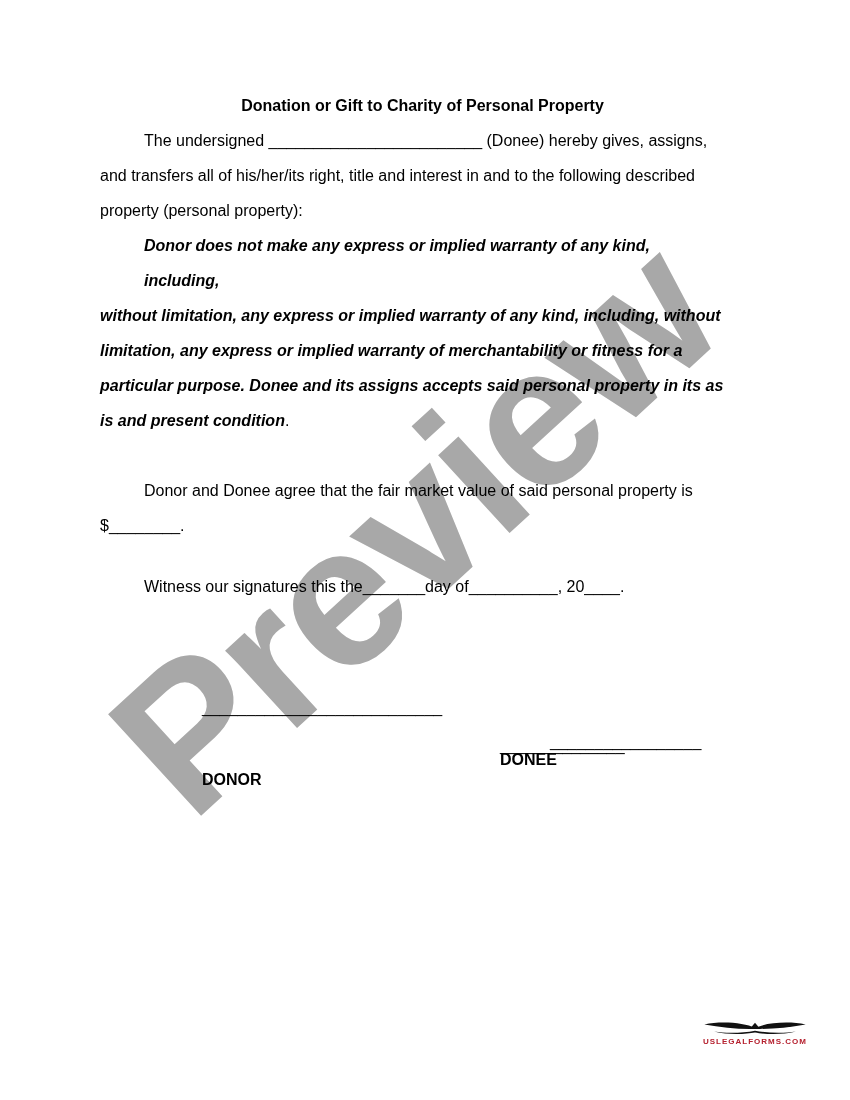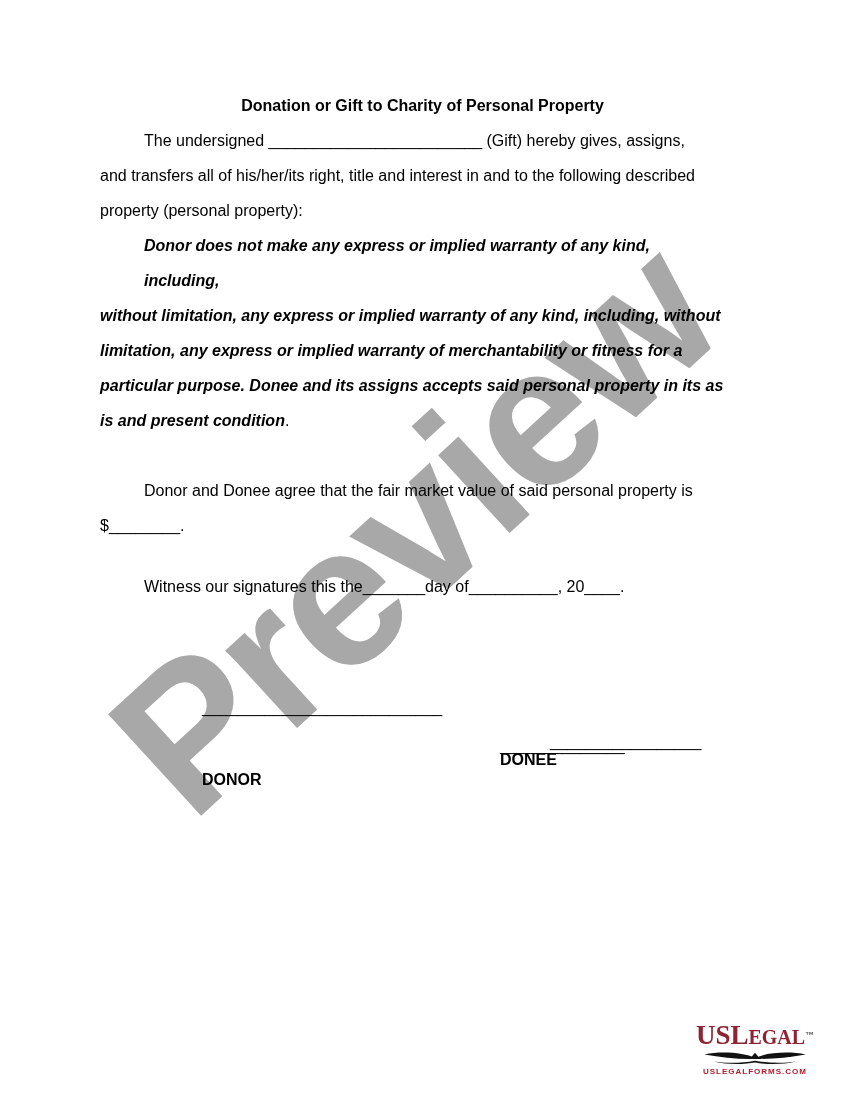--- a/index.html
+++ b/index.html
@@ -59,21 +59,21 @@
 </head>
 <body>
 
 <div class="page">
 
   <div class="watermark">Preview</div>
 
   <div class="content">
     <div class="line center b">Donation or Gift to Charity of Personal Property</div>
 
-    <div class="line indent">The undersigned ________________________ (Gift) hereby gives, assigns,</div>
+    <div class="line indent">The undersigned ________________________ (Donee) hereby gives, assigns,</div>
     <div class="line">and transfers all of his/her/its right, title and interest in and to the following described</div>
     <div class="line">property (personal property):</div>
 
 
     <div class="line indent bi">Donor does not make any express or implied warranty of any kind,</div>
     <div class="line indent bi">including,</div>
     <div class="line bi">without limitation, any express or implied warranty of any kind, including, without</div>
     <div class="line bi">limitation, any express or implied warranty of merchantability or fitness for a</div>
     <div class="line bi">particular purpose. Donee and its assigns accepts said personal property in its as</div>
     <div class="line"><span class="bi">is and present condition</span><span>.</span></div>
@@ -88,21 +88,20 @@
     <div class="line indent">Witness our signatures this the_______day of__________, 20____.</div>
   </div>
 
   <div class="abs" style="left:202px; top:698px;">___________________________</div>
   <div class="abs" style="left:550px; top:732px;">_________________</div>
   <div class="abs" style="left:500px; top:736px;">______________</div>
   <div class="abs sig-label" style="left:202px; top:770px;">DONOR</div>
   <div class="abs sig-label" style="left:500px; top:750px;">DONEE</div>
 
   <div class="logo">
-    <div class="logo-brand"><span class="logo-big">US</span><span class="logo-big">L</span><span class="logo-small">EGAL</span><span class="logo-tm">™</span></div>
     <div class="logo-eagle">
       <svg width="110" height="16" viewBox="0 0 120 18" xmlns="http://www.w3.org/2000/svg">
         <g fill="#111111">
           <path d="M60 9 C48 3 22 1 3 5 C20 8 38 10 54 10 L60 10 Z"></path>
           <path d="M60 9 C72 3 98 1 117 5 C100 8 82 10 66 10 L60 10 Z"></path>
           <path d="M60 3 L65 9 L55 9 Z"></path>
           <path d="M60 12 C46 15 26 15 14 13 C30 17 50 16 60 14 C70 16 90 17 106 13 C94 15 74 15 60 12 Z"></path>
         </g>
       </svg>
     </div>

